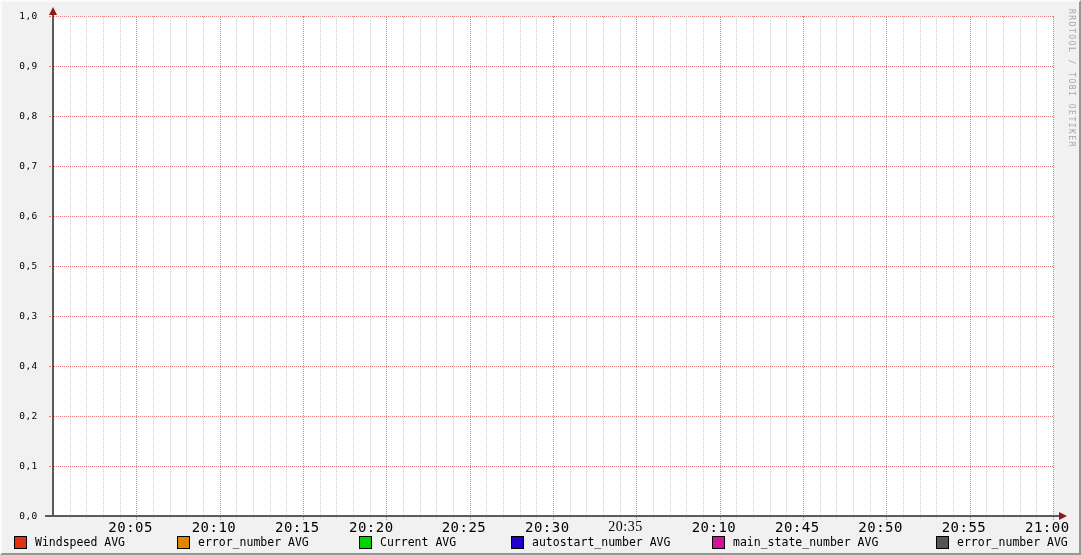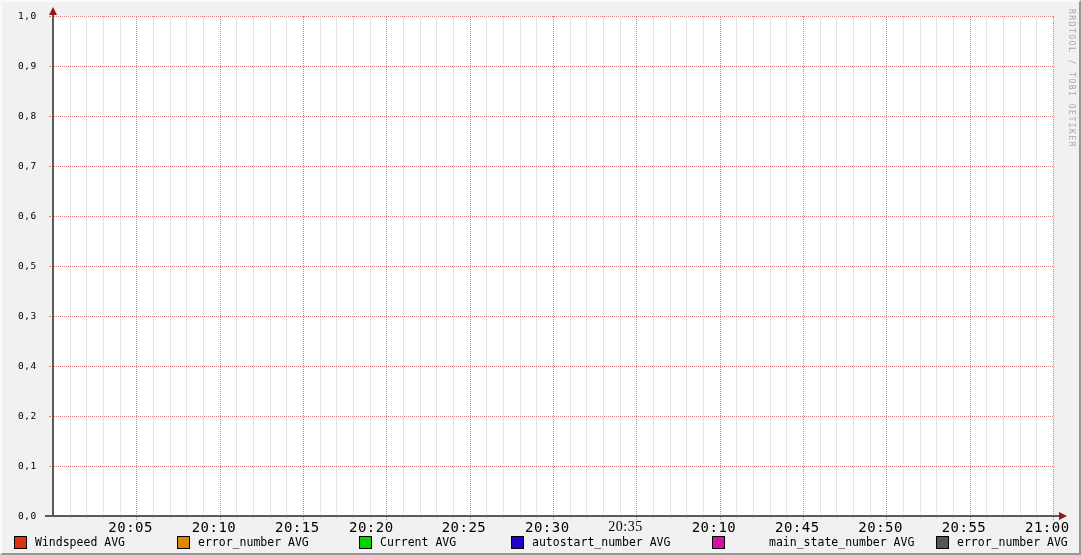--- a/index.html
+++ b/index.html
@@ -23,21 +23,21 @@
   .gridline-h{position:absolute; height:0; border-top:1px dotted var(--grid-major);}
   .gridline-v{position:absolute; width:0; border-left:1px dotted var(--grid-minor);}
   .gridline-v.major{border-left-color:var(--grid-major);}
   .axis-line{position:absolute; background:var(--axis);}
   .arrow-up{position:absolute; width:0; height:0;
     border-left:4px solid transparent; border-right:4px solid transparent;
     border-bottom:8px solid var(--arrow);}
   .arrow-right{position:absolute; width:0; height:0;
     border-top:4px solid transparent; border-bottom:4px solid transparent;
     border-left:8px solid var(--arrow);}
-  .ytick{position:absolute; left:16px; width:45px; text-align:left;
+  .ytick{position:absolute; left:4px; width:45px; text-align:center;
     font-size:9.5px; line-height:12px; letter-spacing:0.5px;}
   .xtick{position:absolute; width:56px; text-align:left;
     font-size:14px; line-height:12px; letter-spacing:0.5px;}
   .legend-item{position:absolute; display:flex; align-items:center; height:14px;}
   .legend-swatch{width:11px; height:11px; border:1px solid #000; margin-right:8px; flex:none;}
   .legend-label{font-size:11.5px; line-height:14px; white-space:pre;}
   .watermark{
     position:absolute; top:7px; right:3px;
     writing-mode:vertical-rl;
     font-size:8px; letter-spacing:1.5px; color:var(--watermark);
@@ -164,21 +164,21 @@
         <div class="legend-label">error_number AVG</div>
       </div>
       <div class="legend-item" style="left: 357px; top: 533px;">
         <div class="legend-swatch" style="background: rgb(0, 211, 0);"></div>
         <div class="legend-label">Current AVG</div>
       </div>
       <div class="legend-item" style="left: 509px; top: 533px;">
         <div class="legend-swatch" style="background: rgb(34, 0, 204);"></div>
         <div class="legend-label">autostart_number AVG</div>
       </div>
-      <div class="legend-item" style="left: 710px; top: 533px; gap: 36px;">
+      <div class="legend-item" style="left: 710px; top: 533px;">
         <div class="legend-swatch" style="background: rgb(214, 16, 158);"></div>
         <div class="legend-label">main_state_number AVG</div>
       </div>
       <div class="legend-item" style="left: 934px; top: 533px;">
         <div class="legend-swatch" style="background: rgb(85, 85, 85);"></div>
         <div class="legend-label">error_number AVG</div>
       </div>
     </div>
   <div class="watermark">RRDTOOL / TOBI OETIKER</div>
 </div>

